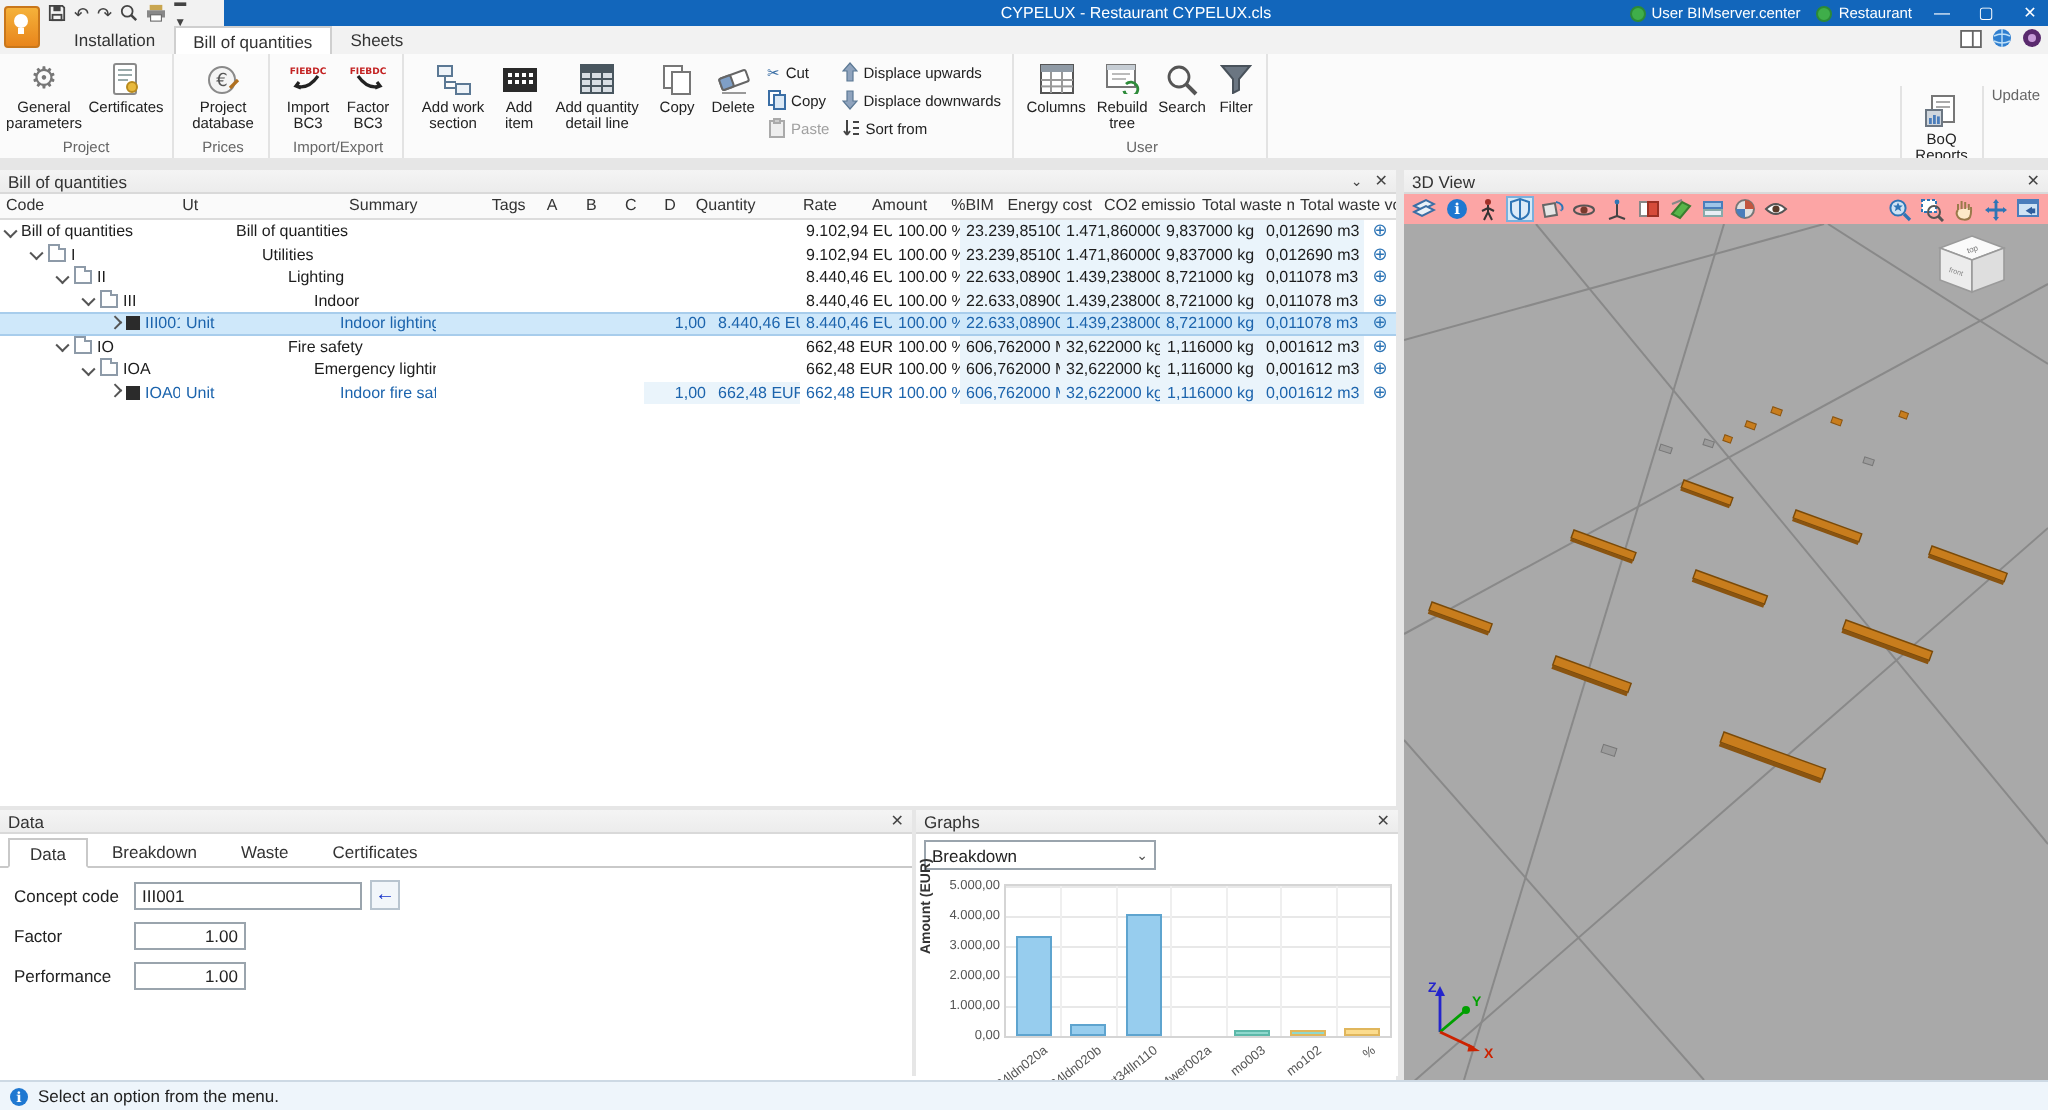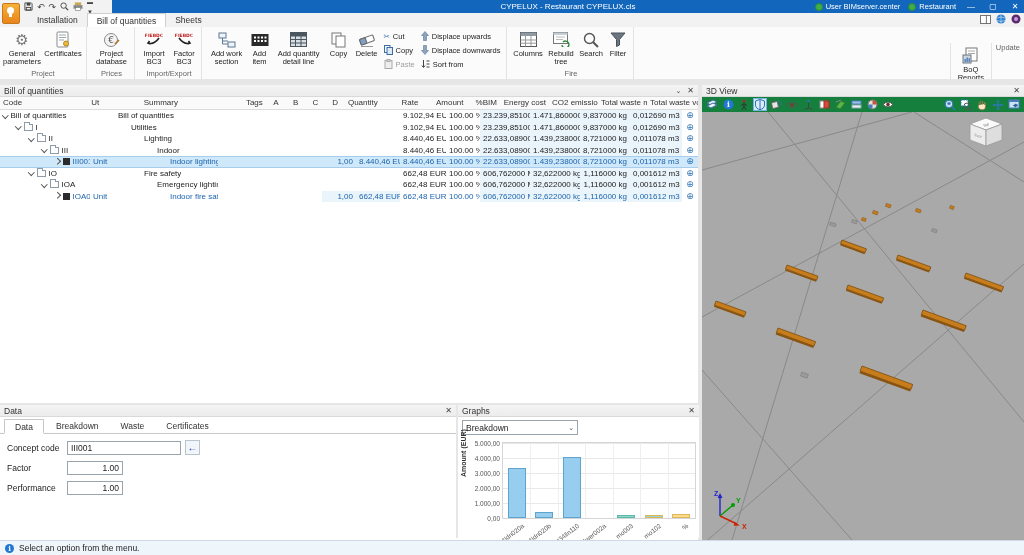--- a/index.html
+++ b/index.html
@@ -72,21 +72,21 @@
   #graph-select{margin:3px 0 0 4px;width:108px;height:13px;border:1px solid #9aa4ad;background:#fff;display:flex;align-items:center;font-size:8.5px;padding:0 3px;justify-content:space-between;}
   #chart{left:0;top:32px;width:241px;height:100px;}
   #plot{left:44px;top:5px;width:192px;height:75px;border:1px solid #d5d5d5;background:#fff;}
   .gline{position:absolute;left:0;width:100%;height:1px;background:#e8e8e8;}
   .vline{position:absolute;top:0;height:100%;width:1px;background:#efefef;}
   .bar{position:absolute;bottom:0;}
   .ytick{position:absolute;right:100%;margin-right:3px;font-size:6.5px;color:#555;transform:translateY(-50%);white-space:nowrap;}
   .xlab{position:absolute;font-size:6.5px;color:#555;white-space:nowrap;transform-origin:right top;transform:translateX(-100%) rotate(-38deg);}
   #ylabel{position:absolute;left:2px;top:40px;font-size:7px;color:#333;font-weight:bold;transform:rotate(-90deg);transform-origin:left top;white-space:nowrap;}
   
-  #view3d{left:702px;top:85px;width:322px;height:455px;background:#15803d;}
+  #view3d{left:702px;top:85px;width:322px;height:455px;background:#fca5a5;}
   #v3-toolbar{height:15px;display:flex;align-items:center;gap:2px;padding:0 3px;border-bottom:1px solid #e3e3e3;}
   .t3{width:14px;height:13px;display:flex;align-items:center;justify-content:center;}
   .t3.on{background:#d6e9f8;border:1px solid #7ab0dd;box-sizing:border-box;}
   .t3 svg{display:block;}
   #v3-viewport{position:absolute;left:0;top:27px;width:322px;height:428px;background:#a9a9a9;overflow:hidden;}
   
   .split{background:#e6e6e6;}
   #statusbar{left:0;top:540px;width:1024px;height:15px;background:#eef5fb;border-top:1px solid #cdd9e4;display:flex;align-items:center;gap:5px;padding-left:5px;box-sizing:border-box;font-size:8.5px;color:#222;}
   .info-dot{width:9px;height:9px;border-radius:50%;background:#1f78d1;color:#fff;font-size:7px;display:flex;align-items:center;justify-content:center;font-weight:bold;font-family:"DejaVu Serif",serif;}
 </style>
@@ -371,21 +371,21 @@
       </div>
       <div class="rbtn" style="width:26px">
         <span class="ric">
             <svg width="16" height="15" viewBox="0 0 16 15">
               <path d="M1,1 H15 L9.5,7.5 V13 L6.5,14.5 V7.5 Z" fill="#6b7682" stroke="#49525b"></path>
             </svg>
           </span>
         <span>Filter</span>
       </div>
     </div>
-    <div class="rgroup-label">Fire</div>
+    <div class="rgroup-label">User</div>
   </div>
 
   <div id="ribbon-right">
     <div class="rgroup" style="border-left:1px solid #e3e3e3;">
       <div class="rgroup-body">
         <div class="rbtn" style="width:36px">
           <span class="ric">
               <svg width="17" height="17" viewBox="0 0 17 17">
                 <rect x="4" y="1" width="11" height="13" fill="#fff" stroke="#777"></rect>
                 <line x1="6" y1="4" x2="13" y2="4" stroke="#aaa"></line>
@@ -417,21 +417,21 @@
 <div id="boq-panel" class="abs">
   <div class="panel-title">
     <span>Bill of quantities</span>
     <span class="pt-sp"></span>
     <span class="pt-x" style="font-size:7px;">⌄</span>
     <span class="pt-x">✕</span>
   </div>
   <div id="boq-header">
       <div class="hcell" style="width: 90px; text-align: left;">Code</div>
       <div class="hcell" style="width: 24px; text-align: left;">Ut</div>
-      <div class="hcell" style="width: 104px; text-align: left; margin-left: 29px;">Summary</div>
+      <div class="hcell" style="width: 104px; text-align: center; margin-left: 29px;">Summary</div>
       <div class="hcell" style="width: 24px; text-align: center;">Tags</div>
       <div class="hcell" style="width: 20px; text-align: center;">A</div>
       <div class="hcell" style="width: 20px; text-align: center;">B</div>
       <div class="hcell" style="width: 20px; text-align: center;">C</div>
       <div class="hcell" style="width: 20px; text-align: center;">D</div>
       <div class="hcell" style="width: 34px; text-align: right;">Quantity</div>
       <div class="hcell" style="width: 44px; text-align: right;">Rate</div>
       <div class="hcell" style="width: 46px; text-align: right;">Amount</div>
       <div class="hcell" style="width: 34px; text-align: right;">%BIM</div>
       <div class="hcell" style="width: 50px; text-align: right;">Energy cost</div>

